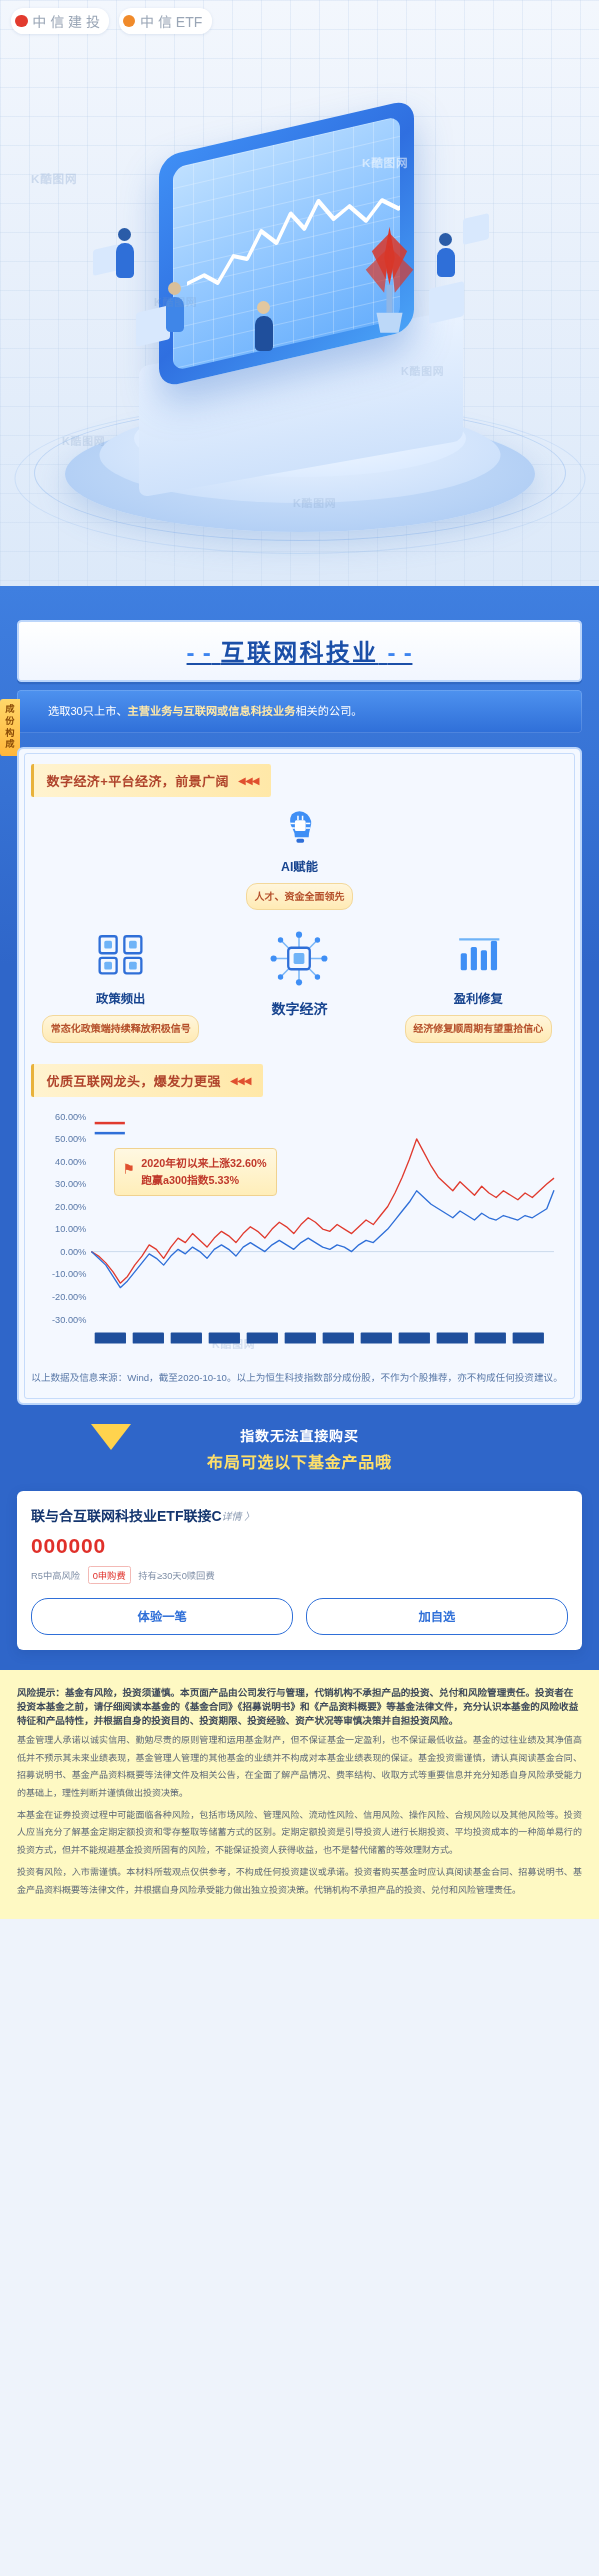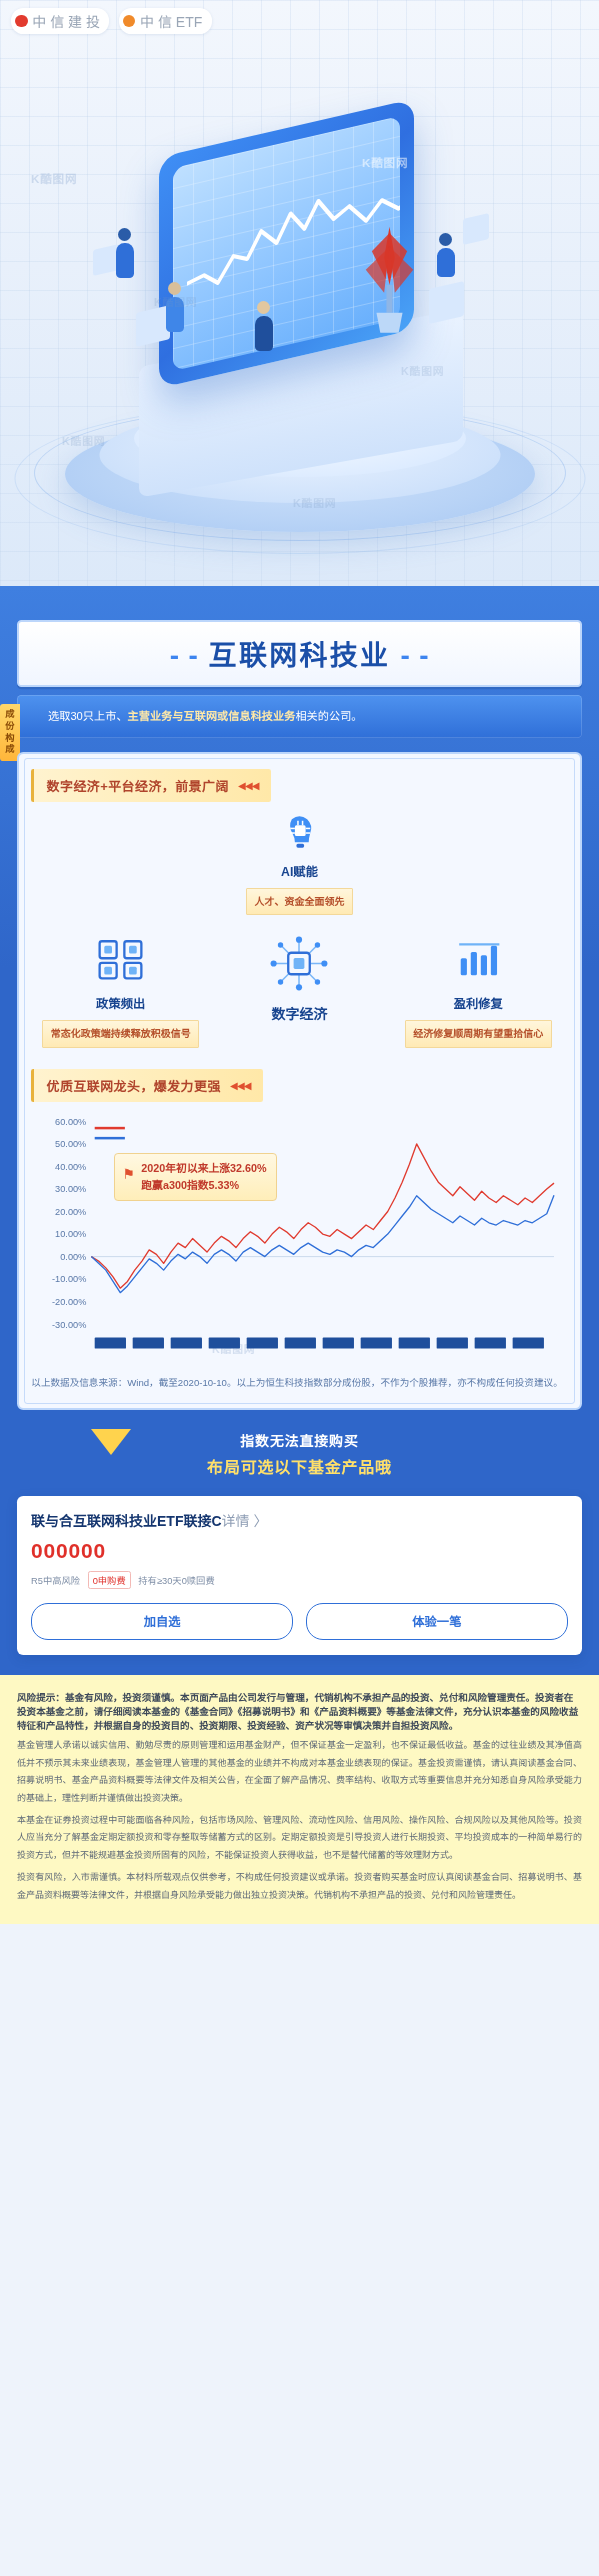--- a/index.html
+++ b/index.html
@@ -109,21 +109,21 @@
   .titlebar {
     margin: 20px 17px 0;
     background: linear-gradient(180deg,#ffffff 0%,#f1f6ff 100%);
     border: 2.3px solid #bcd6fb;
     border-radius: 4.6px;
     padding: 10.8px 0 12.3px;
     text-align:center;
     box-shadow: 0 2.3px 0 rgba(20,60,130,.25);
   }
   .titlebar .t {
-    font-size: 28px; font-weight: bold; color: #1b4fa8; letter-spacing: 2.3px;
+    font-size: 24px; font-weight: bold; color: #1b4fa8; letter-spacing: 2.3px; text-decoration: underline;
   }
   .titlebar .dash { color:#3d84ef; font-weight:bold; letter-spacing:0.8px; }
 
   .subband {
     margin: 7.7px 17px 0;
     background: linear-gradient(180deg,#4e92ef 0%,#2f6fd8 100%);
     border-radius: 4.6px;
     padding: 10.8px 14px 10.8px 31px;
     color: #fff; font-size: 11.2px; line-height: 1.9;
     position: relative;
@@ -164,21 +164,21 @@
   .sec-head .arrows { color: #e0502f; font-size: 10px; letter-spacing: -0.8px; }
 
   .icons-row { display:flex; justify-content: space-around; margin-top: 20px; position:relative; z-index:2; }
   .ico-col { width: 33%; text-align:center; }
   .ico-box { width: 51px; height: 48px; margin: 0 auto 7.7px; }
   .ico-cap { font-size: 12.3px; font-weight: bold; color:#17448f; }
   .pill {
     display:inline-block; margin-top: 7.7px;
     background: linear-gradient(180deg,#fff6dc,#ffeab4);
     color: #b5502b; font-size: 10px; font-weight: bold;
-    padding: 5.4px 7.7px; border-radius: 1px; line-height: 1.5;
+    padding: 5.4px 7.7px; border-radius: 11px; line-height: 1.5;
     border: 0.8px solid #f3d89a;
   }
   .center-ico .ico-box { width: 60px; height: 57px; }
   .center-cap { font-size: 14px; }
 
   .ai-block { text-align:center; margin-top: 7.7px; position:relative; z-index:2; }
   .ai-ico { width: 43px; height: 43px; margin: 0 auto 6.2px; }
   .ai-cap { font-size: 12.3px; font-weight: bold; color:#17448f; }
 
   .para { font-size: 11.2px; color:#123a7d; line-height:1.9; margin-top: 12.3px; position:relative; z-index:2; }
@@ -206,21 +206,21 @@
   .bigchev { position:absolute; left: 91px; top: 18.5px; width: 0; height: 0;
     border-left: 20px solid transparent; border-right: 20px solid transparent; border-top: 26px solid #ffd34d; }
 
   
   .prod {
     margin: 14px 17px 0; background: #fff; border-radius: 6.2px; padding: 14px 14px 15.4px;
     box-shadow: 0 3.1px 10.8px rgba(20,60,130,.18);
   }
   .prod-top { display:flex; align-items:center; justify-content: flex-start; }
   .prod-name { font-size: 14px; font-weight: bold; color:#15366f; }
-  .prod-detail { font-size: 14px; color:#8e9db4; }
+  .prod-detail { font-size: 10px; color:#8e9db4;font-style:italic; }
   .prod-num { font-size: 21px; font-weight: bold; color:#e0302a; letter-spacing: 0.8px; margin-top: 9.3px; }
   .tags { display:flex; gap: 7.7px; align-items:center; margin-top: 7.7px; }
   .tag { font-size: 9.3px; color:#7e8ea6; }
   .tag.red { color:#e0302a; border:0.8px solid #f3b9b5; border-radius:2.3px; padding: 0.8px 3.9px; }
   .btn-row { display:flex; gap: 12.3px; margin-top: 14px; }
   .btn {
     flex: 1; text-align:center; padding: 8.5px 0; font-size: 12.3px; font-weight: bold;
     border-radius: 17px; border: 1.2px solid #2f6fd8; color: #2f6fd8; background:#fff;
   }
 
@@ -473,22 +473,22 @@
         <div class="prod-name">联与合互联网科技业ETF联接C</div>
         <div class="prod-detail">详情 〉</div>
       </div>
       <div class="prod-num">000000</div>
       <div class="tags">
         <span class="tag">R5中高风险</span>
         <span class="tag red">0申购费</span>
         <span class="tag">持有≥30天0赎回费</span>
       </div>
       <div class="btn-row">
+        <div class="btn">体验一笔</div>
         <div class="btn">加自选</div>
-        <div class="btn">体验一笔</div>
       </div>
     </div>
   </div>
 
   <div class="footer">
     <div class="ft-t">风险提示：基金有风险，投资须谨慎。本页面产品由公司发行与管理，代销机构不承担产品的投资、兑付和风险管理责任。投资者在投资本基金之前，请仔细阅读本基金的《基金合同》《招募说明书》和《产品资料概要》等基金法律文件，充分认识本基金的风险收益特征和产品特性，并根据自身的投资目的、投资期限、投资经验、资产状况等审慎决策并自担投资风险。</div>
     <p>基金管理人承诺以诚实信用、勤勉尽责的原则管理和运用基金财产，但不保证基金一定盈利，也不保证最低收益。基金的过往业绩及其净值高低并不预示其未来业绩表现，基金管理人管理的其他基金的业绩并不构成对本基金业绩表现的保证。基金投资需谨慎，请认真阅读基金合同、招募说明书、基金产品资料概要等法律文件及相关公告，在全面了解产品情况、费率结构、收取方式等重要信息并充分知悉自身风险承受能力的基础上，理性判断并谨慎做出投资决策。</p>
     <p>本基金在证券投资过程中可能面临各种风险，包括市场风险、管理风险、流动性风险、信用风险、操作风险、合规风险以及其他风险等。投资人应当充分了解基金定期定额投资和零存整取等储蓄方式的区别。定期定额投资是引导投资人进行长期投资、平均投资成本的一种简单易行的投资方式，但并不能规避基金投资所固有的风险，不能保证投资人获得收益，也不是替代储蓄的等效理财方式。</p>
     <p>投资有风险，入市需谨慎。本材料所载观点仅供参考，不构成任何投资建议或承诺。投资者购买基金时应认真阅读基金合同、招募说明书、基金产品资料概要等法律文件，并根据自身风险承受能力做出独立投资决策。代销机构不承担产品的投资、兑付和风险管理责任。</p>
   </div>

